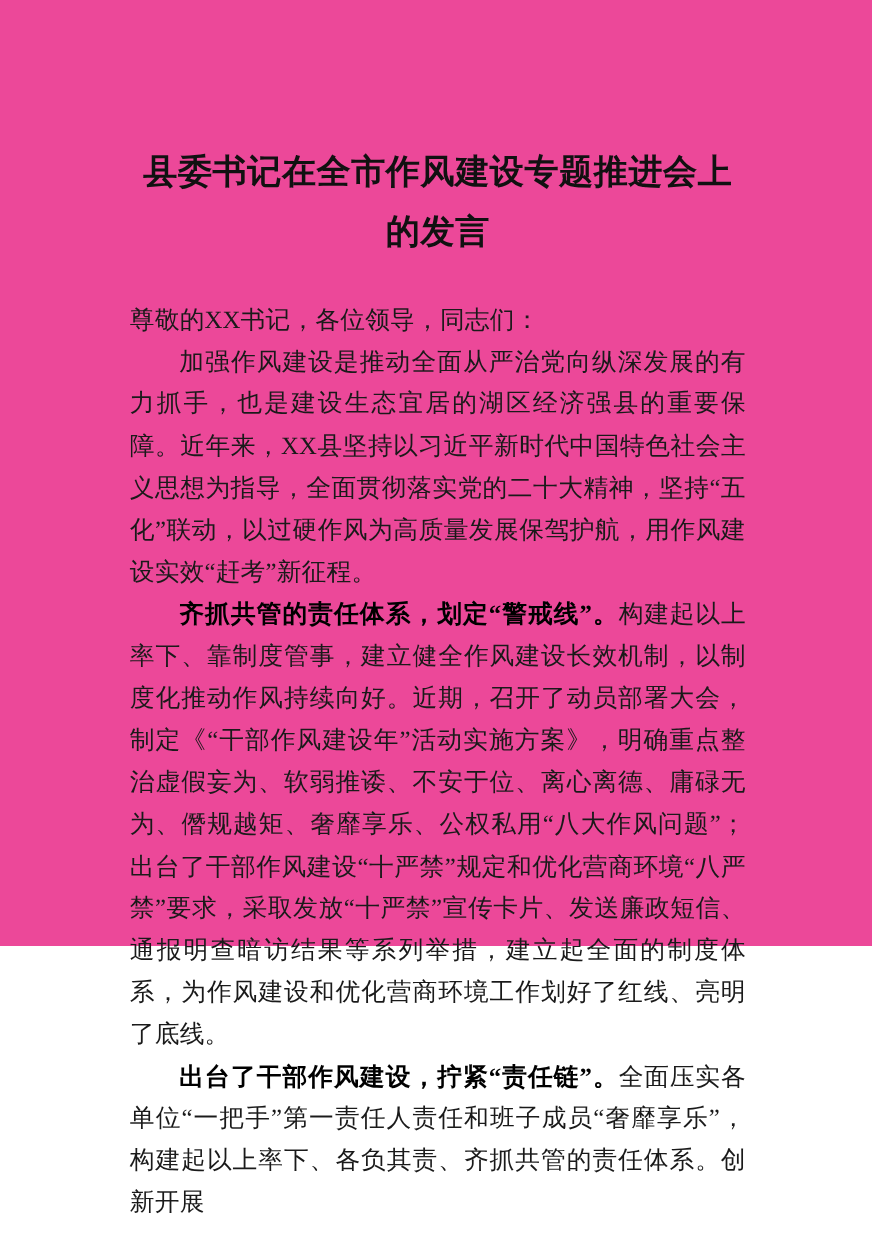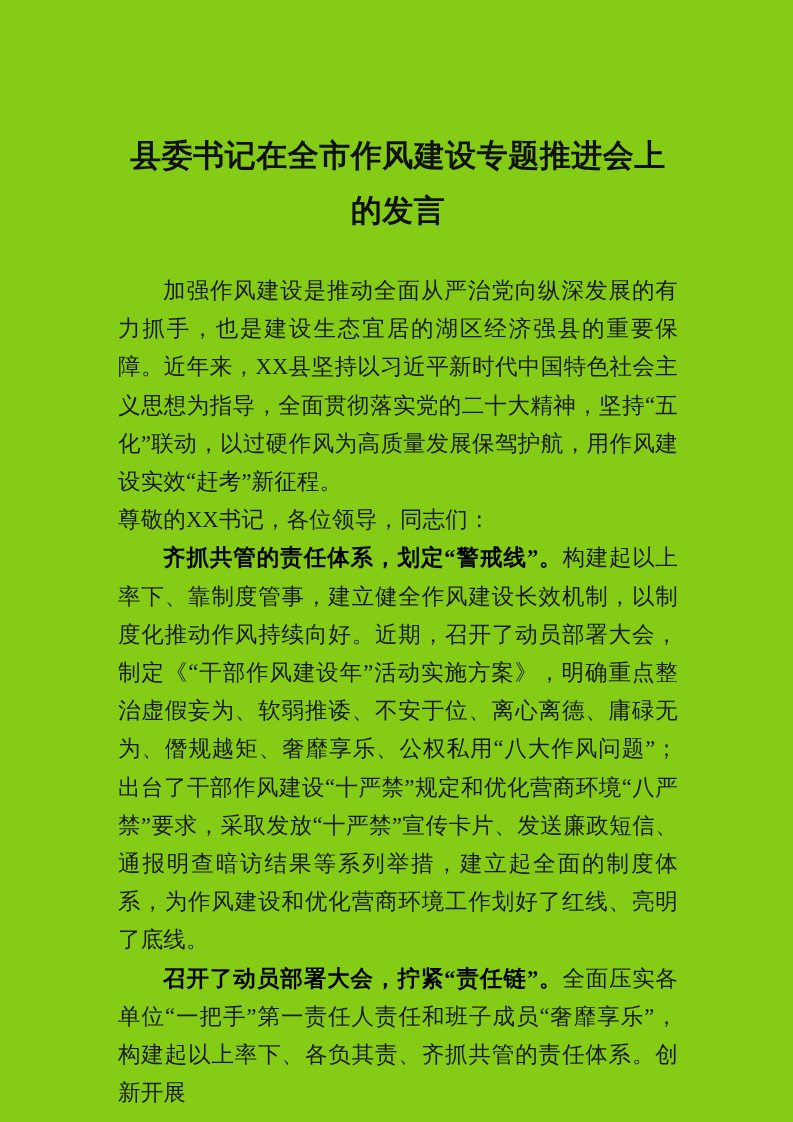--- a/index.html
+++ b/index.html
@@ -10,22 +10,22 @@
   body {
     width: 793px;
     height: 1122px;
     overflow: hidden;
     font-family: "Liberation Serif", "DejaVu Serif", serif;
     color: #000000;
   }
   .page {
     position: relative;
     width: 793px;
-    height: 1122px;
-    background: #84cc16;
+    height: 860px;
+    background: #ec4899;
     box-sizing: border-box;
   }
   .doc-title {
     position: absolute;
     top: 128px;
     left: 118px;
     width: 560px;
     text-align: center;
     font-family: "Liberation Serif", "DejaVu Serif", serif;
     font-size: 31px;
@@ -63,22 +63,22 @@
 </style>
 </head>
 <body>
 
 <div class="page">
 
   <div class="doc-title">县委书记在全市作风建设专题推进会上的发言</div>
 
   <div class="body-block">
 
+    <p class="para">尊敬的XX书记，各位领导，同志们：</p>
+
     <p class="para indent">加强作风建设是推动全面从严治党向纵深发展的有力抓手，也是建设生态宜居的湖区经济强县的重要保障。近年来，XX县坚持以习近平新时代中国特色社会主义思想为指导，全面贯彻落实党的二十大精神，坚持“五化”联动，以过硬作风为高质量发展保驾护航，用作风建设实效“赶考”新征程。</p>
-
-    <p class="para">尊敬的XX书记，各位领导，同志们：</p>
 
     <p class="para indent"><span class="lead">齐抓共管的责任体系，划定“警戒线”。</span><span>构建起以上率下、靠制度管事，建立健全作风建设长效机制，以制度化推动作风持续向好。近期，召开了动员部署大会，制定《“干部作风建设年”活动实施方案》，明确重点整治虚假妄为、软弱推诿、不安于位、离心离德、庸碌无为、僭规越矩、奢靡享乐、公权私用“八大作风问题”；出台了干部作风建设“十严禁”规定和优化营商环境“八严禁”要求，采取发放“十严禁”宣传卡片、发送廉政短信、通报明查暗访结果等系列举措，建立起全面的制度体系，为作风建设和优化营商环境工作划好了红线、亮明了底线。</span></p>
 
-    <p class="para indent"><span class="lead">召开了动员部署大会，拧紧“责任链”。</span><span>全面压实各单位“一把手”第一责任人责任和班子成员“奢靡享乐”，构建起以上率下、各负其责、齐抓共管的责任体系。创新开展</span></p>
+    <p class="para indent"><span class="lead">出台了干部作风建设，拧紧“责任链”。</span><span>全面压实各单位“一把手”第一责任人责任和班子成员“奢靡享乐”，构建起以上率下、各负其责、齐抓共管的责任体系。创新开展</span></p>
 
   </div>
 </div>
 
 </body></html>

